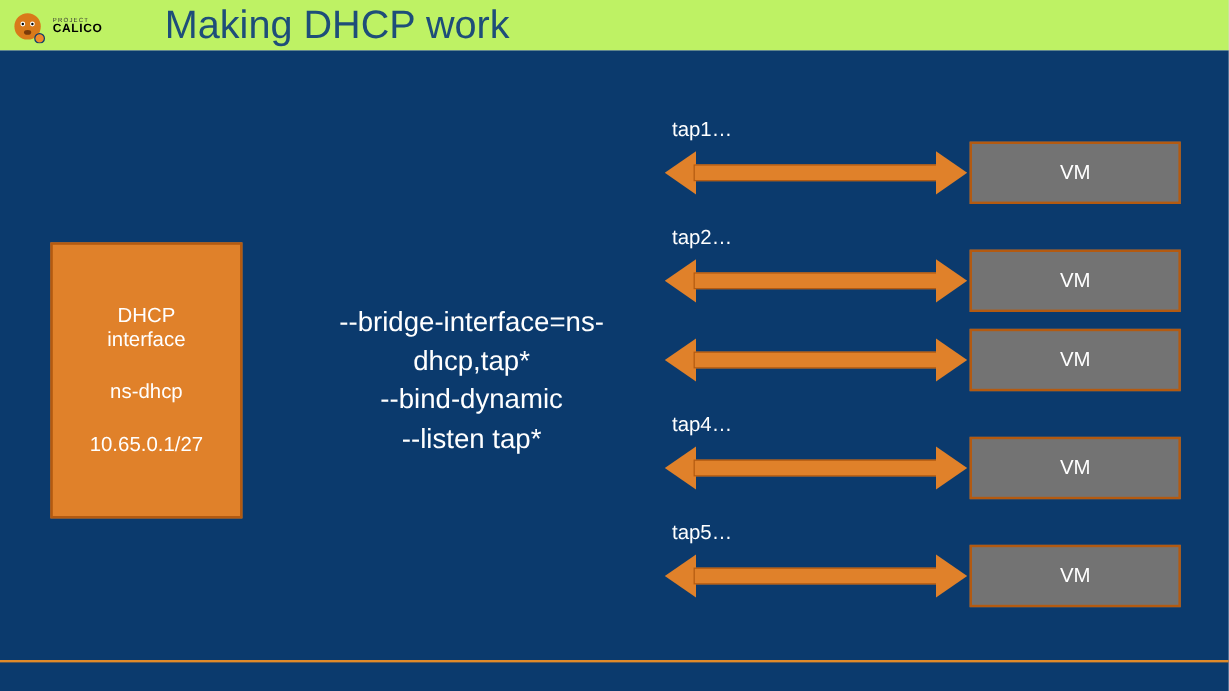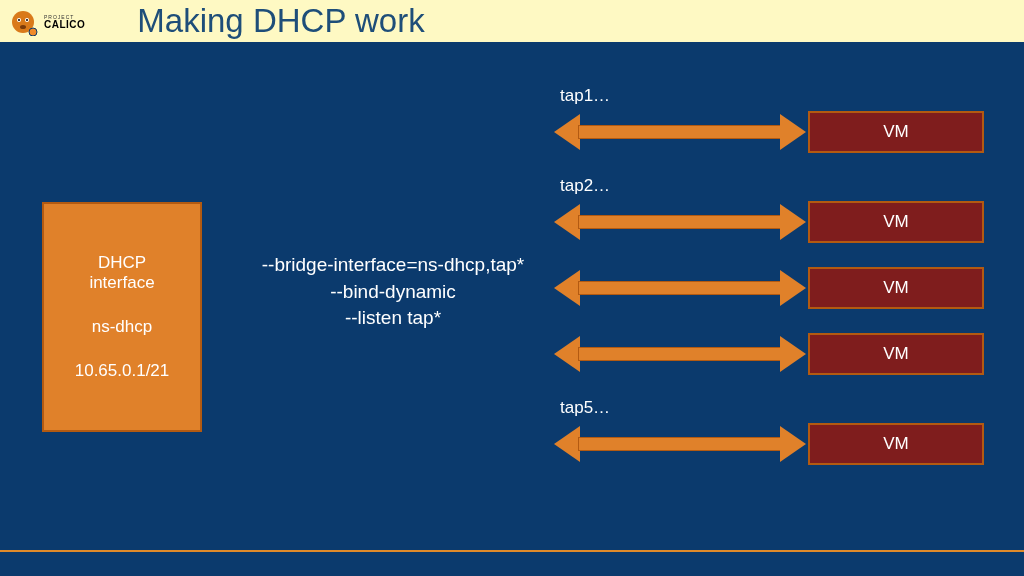--- a/index.html
+++ b/index.html
@@ -1,21 +1,21 @@
 <!DOCTYPE html>
 <html><head>
 <meta charset="utf-8">
 <style>
   * { box-sizing: border-box; margin: 0; padding: 0; }
   html, body { width: 1024px; height: 576px; overflow: hidden; font-family: Arial, Helvetica, sans-serif; }
   body { display: flex; flex-direction: column; }
 
   .header {
     height: 42px;
-    background: #fef9c3;
+    background: #bef264;
     display: flex;
     align-items: center;
     padding-left: 8px;
     gap: 40px;
   }
   .header-title {
     font-size: 33px;
     color: #1e4e79;
     margin-left: 12px;
   }
@@ -54,29 +54,29 @@
     font-size: 17px;
     text-align: center;
     padding: 10px;
   }
 
   .config-text {
     position: absolute;
     left: 238px;
     top: 210px;
     width: 310px;
-    font-size: 19px;
+    font-size: 23px;
     text-align: center;
     line-height: 1.4;
   }
 
   .tap-column {
     position: absolute;
     left: 560px;
-    top: 44px;
+    top: 56px;
     right: 40px;
     display: flex;
     flex-direction: column;
     gap: 22px;
   }
 
   .tap-row { display: flex; flex-direction: column; }
   .tap-label { font-size: 17px; margin-bottom: 4px; }
 
   .tap-line {
@@ -102,22 +102,22 @@
     width: 0; height: 0;
     border-top: 18px solid transparent;
     border-bottom: 18px solid transparent;
   }
   .arrow-head-left  { left: -6px;  border-right: 26px solid #e0812a; }
   .arrow-head-right { right: -6px; border-left:  26px solid #e0812a; }
 
   .vm-box {
     margin-left: 8px;
     flex: 1 1 auto;
-    height: 42px;
-    background: #7f1d1d;
+    height: 52px;
+    background: #737373;
     border: 2px solid #b35a11;
     display: flex;
     align-items: center;
     justify-content: center;
     font-size: 17px;
   }
 </style>
 </head>
 <body>
 
@@ -141,21 +141,21 @@
 </div>
 
 <div class="slide">
 
   <div class="dhcp-box">
     <div>
       <span>DHCP</span><br>
       <span>interface</span>
     </div>
     <div>ns-dhcp</div>
-    <div>10.65.0.1/21</div>
+    <div>10.65.0.1/27</div>
   </div>
 
   <div class="config-text">
     <div>--bridge-interface=ns-dhcp,tap*</div>
     <div>--bind-dynamic</div>
     <div>--listen tap*</div>
   </div>
 
   <div class="tap-column">
 
@@ -185,20 +185,21 @@
         <div class="tap-line">
           <div class="arrow-wrap">
             <div class="arrow-head-left"></div>
             <div class="arrow-bar"></div>
             <div class="arrow-head-right"></div>
           </div>
           <div class="vm-box">VM</div>
         </div>
       </div>
       <div class="tap-row">
+        <div class="tap-label">tap4…</div>
         <div class="tap-line">
           <div class="arrow-wrap">
             <div class="arrow-head-left"></div>
             <div class="arrow-bar"></div>
             <div class="arrow-head-right"></div>
           </div>
           <div class="vm-box">VM</div>
         </div>
       </div>
       <div class="tap-row">

